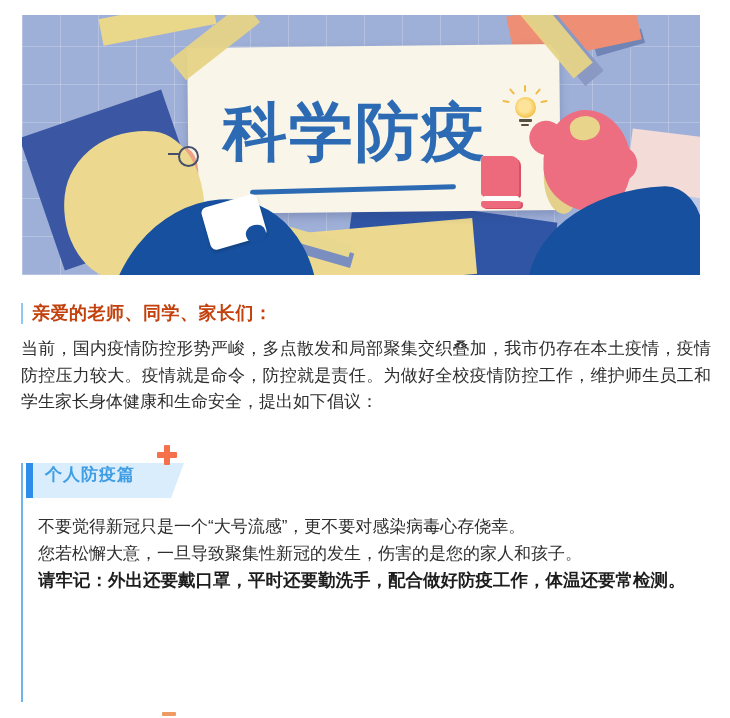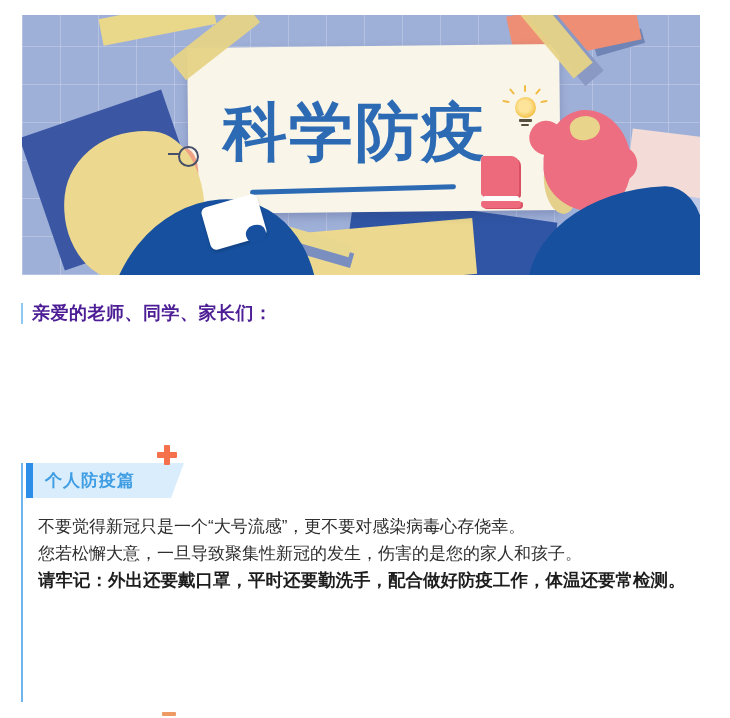--- a/index.html
+++ b/index.html
@@ -84,29 +84,29 @@
   .r-hand{left:548px;top:101px;width:30px;height:24px;background:#e8d48a;border-radius:45% 55% 50% 50%;
         transform:rotate(-12deg);z-index:6;}
   .r-face{left:522px;top:135px;width:34px;height:64px;background:#e4cf8b;border-radius:50%;
         transform:rotate(-6deg);z-index:4;}
   .r-body{left:504px;top:173px;width:178px;height:130px;background:#16509e;z-index:6;
         border-radius:95% 25% 0 0 / 95% 45% 0 0;transform:rotate(-2deg);}
 
   
   .greeting{position:absolute;left:21px;top:301px;display:flex;align-items:center;}
   .greeting-bar{width:2px;height:21px;background:#8ec8f3;margin-right:9px;}
-  .greeting-label{color:#4c1d95;font-weight:700;font-size:18px;letter-spacing:.5px;}
+  .greeting-label{color:#c2410c;font-weight:700;font-size:18px;letter-spacing:.5px;}
 
   .intro{position:absolute;left:21px;top:336px;width:690px;font-size:17px;line-height:26.5px;
          color:#2e2e2e;text-align:justify;}
 
   .section{position:absolute;left:21px;top:447px;width:692px;height:271px;}
   .section-line{position:absolute;left:0;top:16px;width:2px;height:239px;background:#6fb5ec;}
   .badge{position:absolute;left:5px;top:16px;width:158px;height:35px;background:#d9edfc;
-         display:flex;align-items:center;
+         display:flex;align-items:flex-start;
          clip-path:polygon(0 0,100% 0,calc(100% - 13px) 100%,0 100%);}
   .badge-bar{width:7px;height:100%;background:#2d8ee9;}
   .badge-label{margin-left:12px;color:#3f9de3;font-weight:700;font-size:17px;letter-spacing:1px;}
   .plus-icon{position:absolute;left:136px;top:-2px;width:20px;height:20px;z-index:2;}
   .plus-icon:before,.plus-icon:after{content:"";position:absolute;background:#f5714b;border-radius:1px;}
   .plus-icon:before{left:0;top:7px;width:20px;height:6px;}
   .plus-icon:after{left:7px;top:0;width:6px;height:20px;}
   .plus-bottom{position:absolute;left:141px;top:265px;width:14px;height:4px;background:#f09a63;border-radius:1px;}
 
   .section-body{position:absolute;left:17px;top:66px;width:672px;font-size:17px;line-height:27px;
@@ -170,20 +170,21 @@
     <span class="r-hair"></span>
     <span class="r-hand"></span>
     <span class="r-body"></span>
   </div>
 
   <div class="greeting">
     <span class="greeting-bar"></span>
     <span class="greeting-label">亲爱的老师、同学、家长们：</span>
   </div>
 
+  <div class="intro">当前，国内疫情防控形势严峻，多点散发和局部聚集交织叠加，我市仍存在本土疫情，疫情防控压力较大。疫情就是命令，防控就是责任。为做好全校疫情防控工作，维护师生员工和学生家长身体健康和生命安全，提出如下倡议：</div>
 
   <div class="section">
     <span class="section-line"></span>
     <span class="plus-icon"></span>
     <div class="badge">
       <span class="badge-bar"></span>
       <span class="badge-label">个人防疫篇</span>
     </div>
 
     <div class="section-body">

